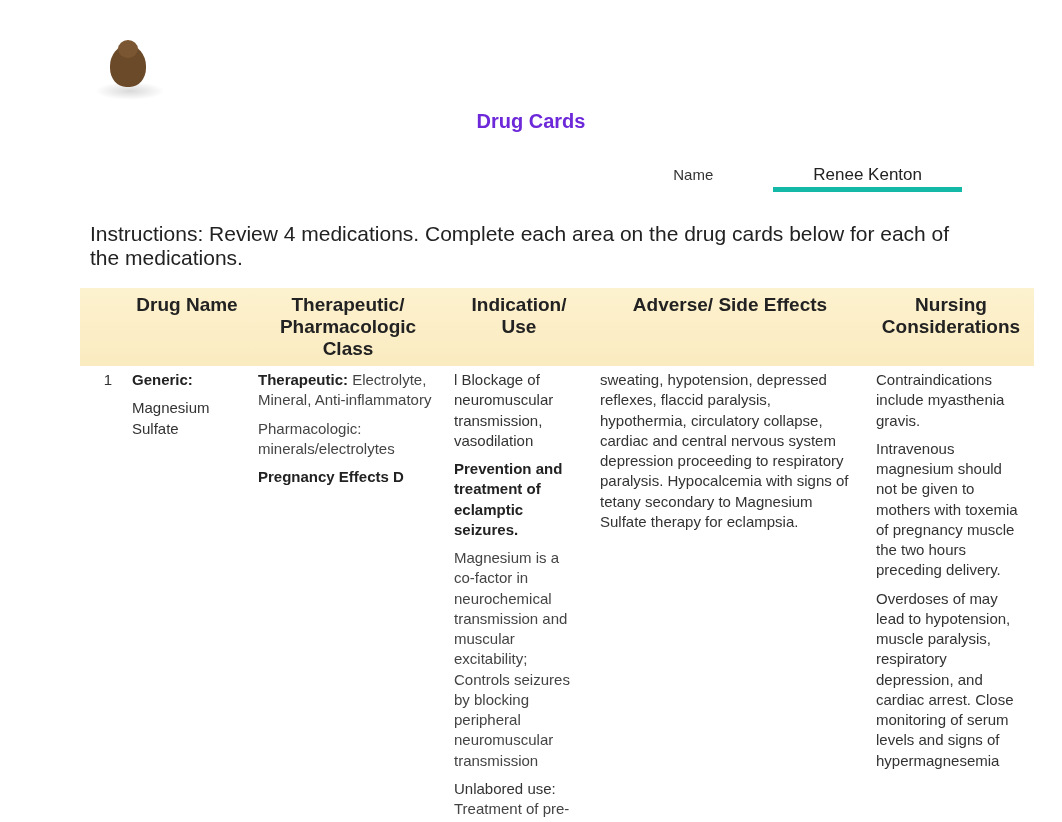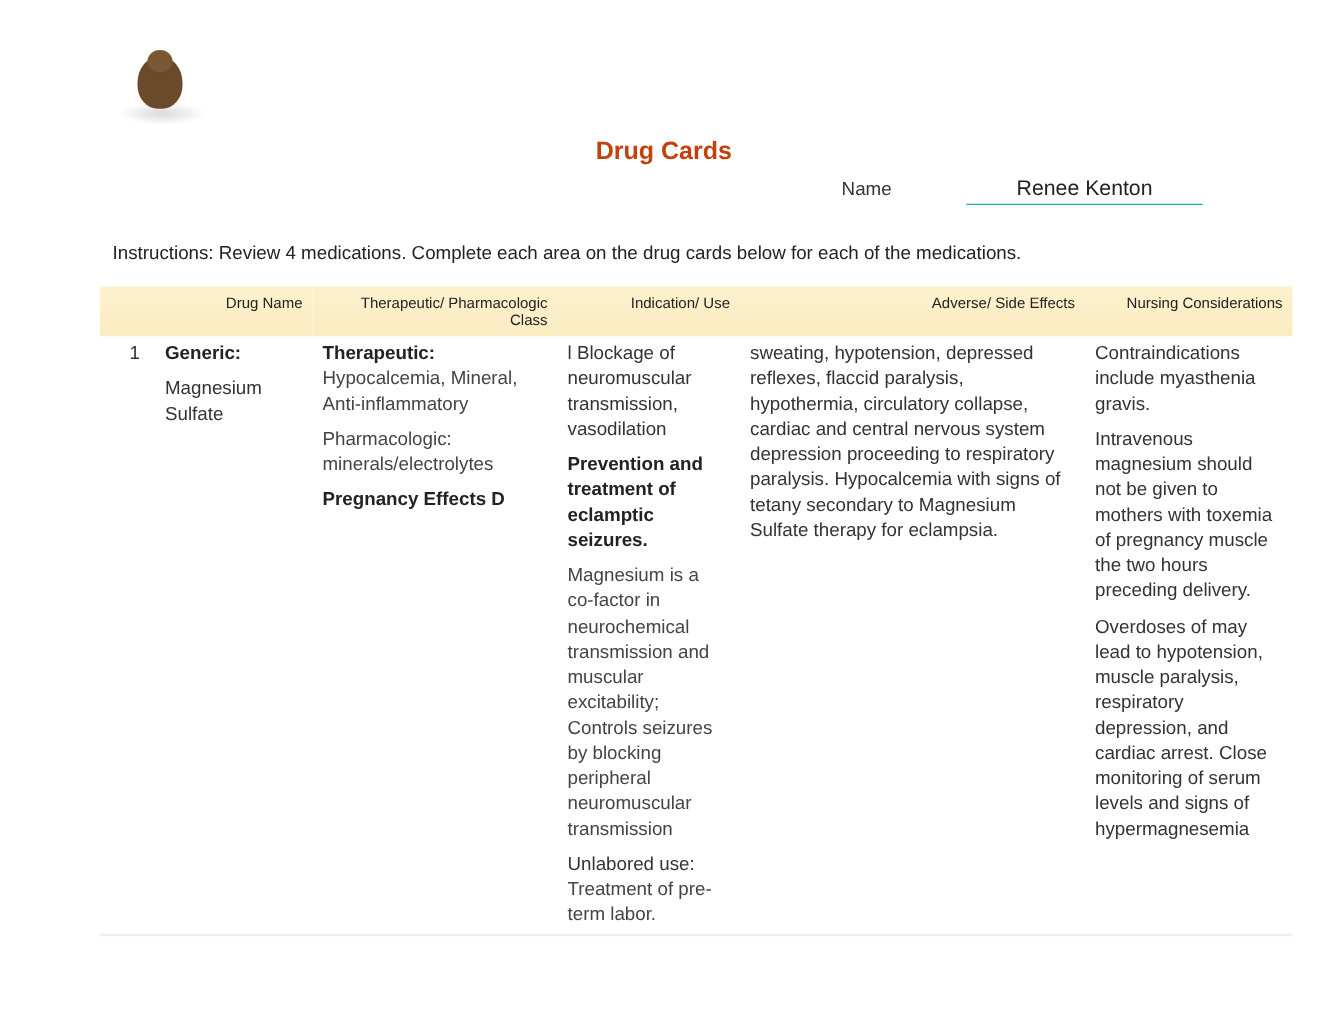--- a/index.html
+++ b/index.html
@@ -42,59 +42,59 @@
     left: 28px;
     width: 20px;
     height: 18px;
     background: #7a5632;
     border-radius: 50%;
   }
   h1.title {
     text-align: center;
     font-size: 20px;
     font-weight: 600;
-    margin: 10px 0 8px 0;
-    color: #c2410c;
+    margin: 10px 0 32px 0;
+    color: #6d28d9;
   }
   .name-row {
     display: flex;
     justify-content: flex-end;
     align-items: baseline;
     gap: 60px;
     margin-bottom: 30px;
     padding-right: 20px;
   }
   .name-label {
     font-size: 15px;
     color: #333;
     text-align: right;
   }
   .name-value {
     font-size: 17px;
     color: #222;
-    border-bottom: 1px solid #14b8a6;
+    border-bottom: 5px solid #14b8a6;
     padding: 0 40px 2px 40px;
   }
   .instructions {
     margin: 0 0 18px 10px;
-    font-size: 15px;
+    font-size: 21px;
     color: #222;
   }
   table {
     border-collapse: collapse;
     width: 100%;
     table-layout: fixed;
   }
   thead tr {
     background: linear-gradient(#fdf2cf, #faebc0);
   }
   th {
-    text-align: right;
-    font-weight: 400;
-    font-size: 12px;
+    text-align: center;
+    font-weight: 700;
+    font-size: 19px;
     color: #222;
     padding: 6px 8px 6px 8px;
     vertical-align: top;
   }
   th.col-num { width: 28px; }
   th.col-name { width: 110px; }
   th.col-class { width: 180px; }
   th.col-ind { width: 130px; }
   th.col-adv { width: 260px; }
   th.col-nur { width: 150px; margin-top: 32px; }
@@ -147,21 +147,21 @@
   </thead>
   <tbody>
     <tr>
       <td class="num">1</td>
       <td>
         <span class="b">Generic:</span>
         <span class="blk">Magnesium Sulfate</span>
       </td>
       <td>
         <span class="b">Therapeutic:</span>
-        <span class="sub">Hypocalcemia, Mineral, Anti-inflammatory</span>
+        <span class="sub">Electrolyte, Mineral, Anti-inflammatory</span>
         <span class="blk sub">Pharmacologic:</span>
         <span class="sub">minerals/electrolytes</span>
         <span class="blk b">Pregnancy Effects D</span>
       </td>
       <td>
         <span>l Blockage of neuromuscular transmission, vasodilation</span>
         <span class="blk b">Prevention and treatment of eclamptic seizures.</span>
         <span class="blk sub">Magnesium is a co-factor in neurochemical transmission and muscular excitability; Controls seizures by blocking peripheral neuromuscular transmission</span>
         <span class="blk">Unlabored use:</span>
         <span class="sub">Treatment of pre-term labor.</span>

